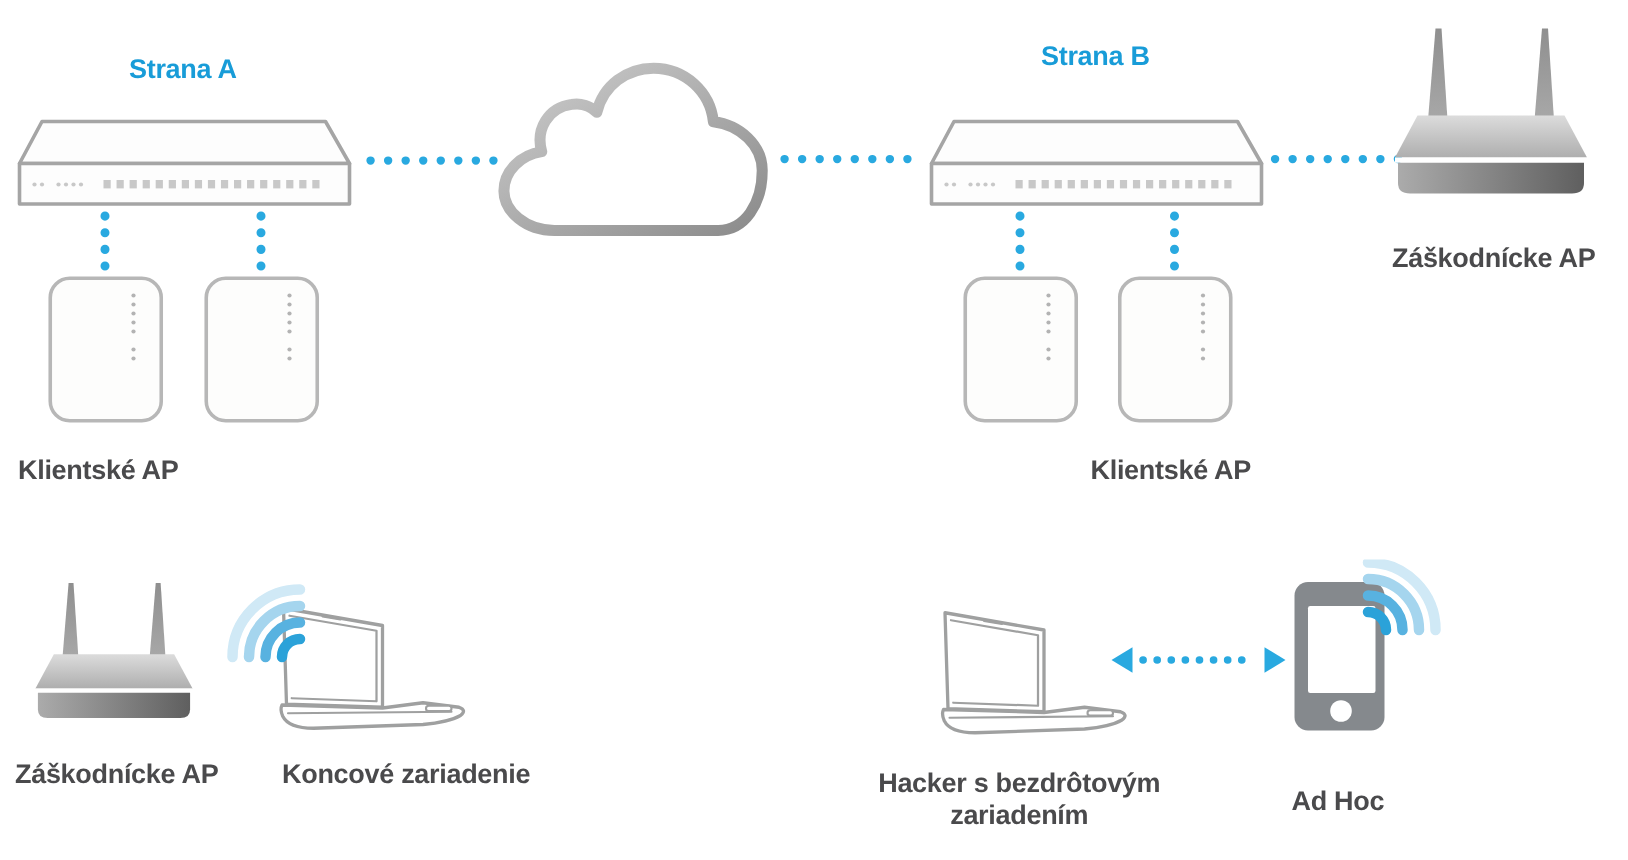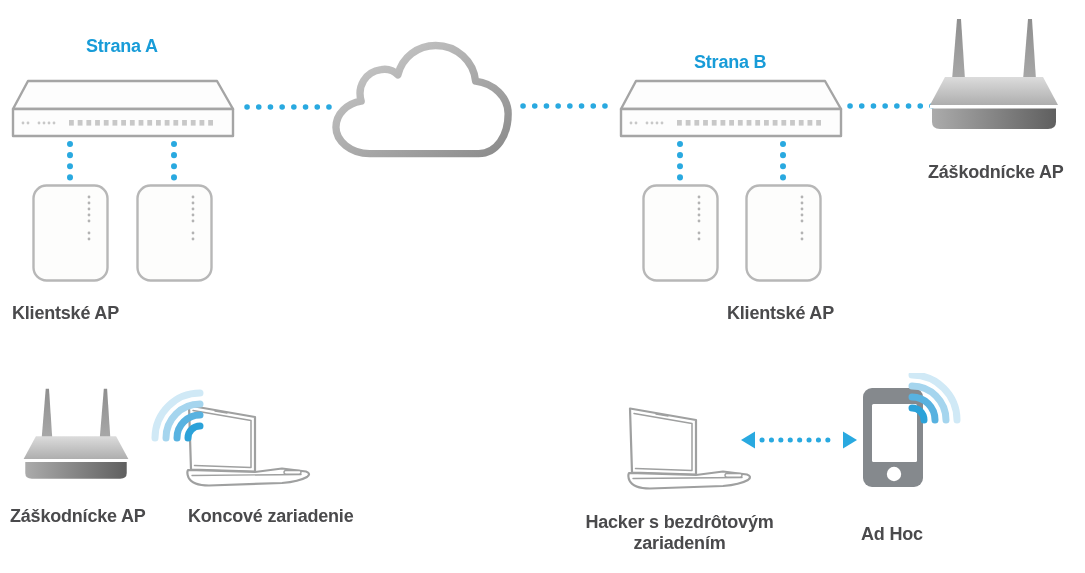--- a/index.html
+++ b/index.html
@@ -35,21 +35,21 @@
       <line x1="523" y1="106" x2="616" y2="106" stroke-width="5.5" stroke-dasharray="0.1 11.6"></line>
       <line x1="850" y1="106" x2="932" y2="106" stroke-width="5.5" stroke-dasharray="0.1 11.6"></line>
       <line x1="70" y1="144" x2="70" y2="183" stroke-width="6" stroke-dasharray="0.1 11"></line>
       <line x1="174" y1="144" x2="174" y2="183" stroke-width="6" stroke-dasharray="0.1 11"></line>
       <line x1="680" y1="144" x2="680" y2="183" stroke-width="6" stroke-dasharray="0.1 11"></line>
       <line x1="783" y1="144" x2="783" y2="183" stroke-width="6" stroke-dasharray="0.1 11"></line>
     </g>
   </svg>
 
   <div class="lbl blue" style="left:86px;top:36px">Strana A</div>
-  <div class="lbl blue" style="left:694px;top:52px">Strana B</div>
+  <div class="lbl blue" style="left:694px;top:27px">Strana B</div>
 
   <svg class="abs" style="left:11px;top:79px" width="224" height="59" viewBox="0 0 224 59">
     <g stroke="#a5a5a5" stroke-width="2.4" fill="#fdfdfd" stroke-linejoin="round">
       <polygon points="17,2 206,2 222,30 2,30"></polygon>
       <rect x="2" y="30" width="220" height="27"></rect>
     </g>
     <g fill="#c8c8c8">
       <circle cx="12" cy="44" r="1.4"></circle>
         <circle cx="17" cy="44" r="1.4"></circle>
       <circle cx="28" cy="44" r="1.4"></circle>

